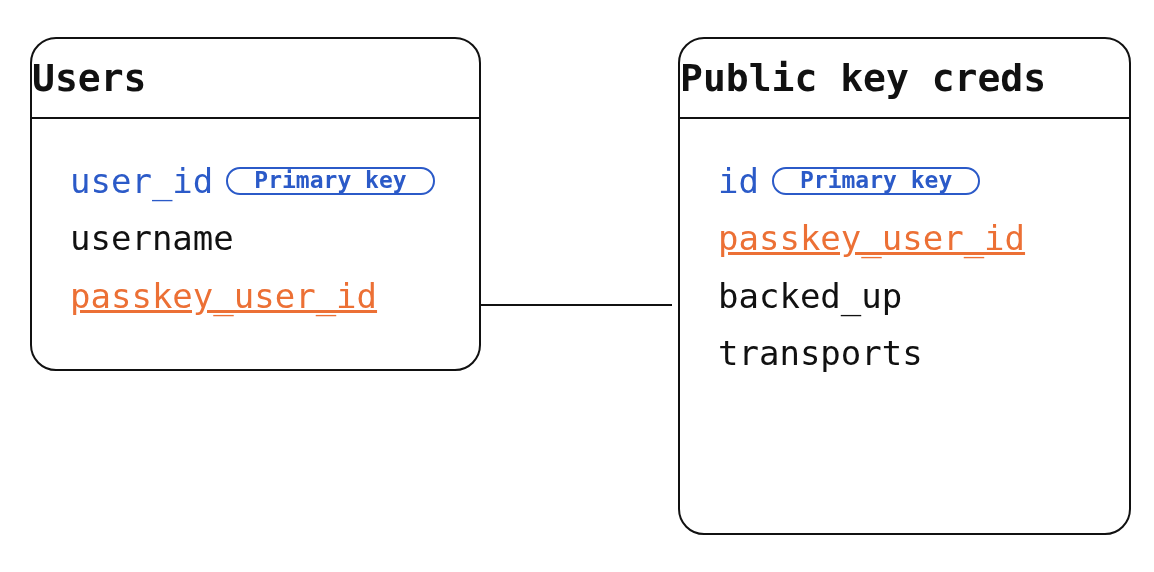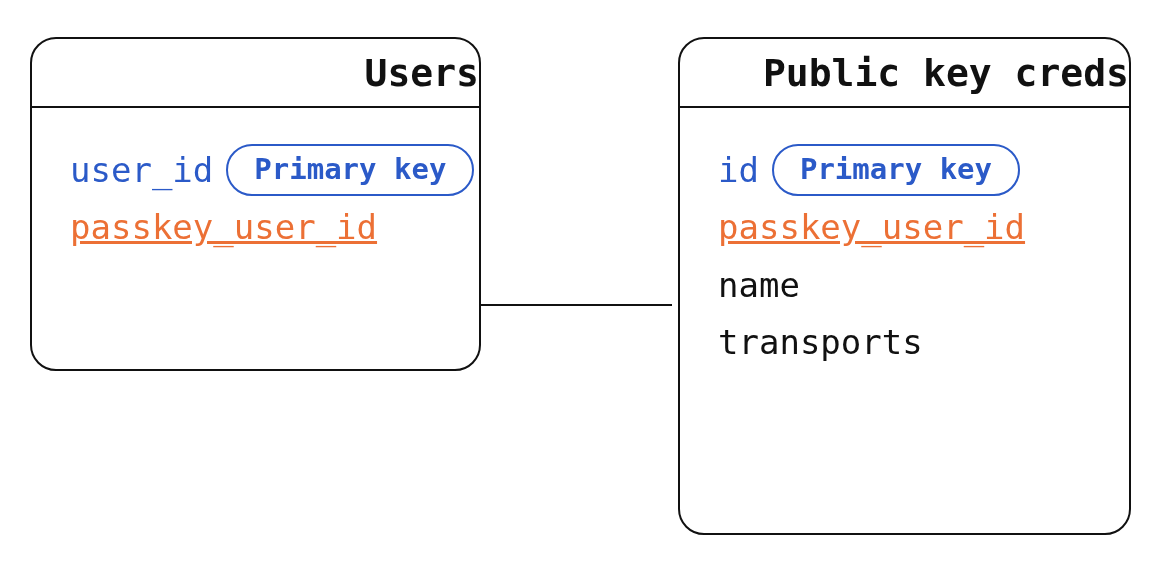--- a/index.html
+++ b/index.html
@@ -31,25 +31,25 @@
   }
   .entity-creds {
     left: 670px;
     top: 37px;
     width: 453px;
     height: 498px;
     margin-left: 8px;
   }
   .entity-header {
     box-sizing: border-box;
-    height: 69px;
+    height: 80px;
     border-bottom: 2px solid var(--border, #111111);
     display: flex;
     align-items: center;
-    justify-content: flex-end;
+    justify-content: flex-start;
   }
   .entity-title {
     font-size: 38px;
     font-weight: bold;
     white-space: nowrap;
   }
   .entity-body {
     padding: 33px 36px 0 38px;
   }
   .field-row {
@@ -63,27 +63,27 @@
     color: var(--text, #111111);
     text-align: center;
   }
   .field-blue .field-name { color: var(--blue, #2b5ac8); }
   .field-orange .field-name { color: var(--orange, #ec7035); text-decoration: underline; }
   .pk-badge {
     box-sizing: border-box;
     display: inline-flex;
     align-items: center;
     justify-content: center;
-    height: 52px;
+    height: 28px;
     padding: 0 26px 2px 26px;
     margin-left: 13px;
     border: 2px solid var(--blue, #2b5ac8);
     border-radius: 999px;
     color: var(--blue, #2b5ac8);
-    font-size: 29px;
+    font-size: 23px;
     font-weight: bold;
   }
   .connector {
     position: absolute;
     left: 480px;
     top: 304px;
     width: 192px;
     height: 2px;
     background: var(--border, #111111);
   }
@@ -97,40 +97,43 @@
 
   <section class="entity entity-users">
     <header class="entity-header">
       <h2 class="entity-title">Users</h2>
     </header>
     <div class="entity-body">
         <div class="field-row field-blue">
           <span class="field-name">user_id</span>
           <span class="pk-badge">Primary key</span>
         </div>
+        <div class="field-row">
+          <span class="field-name">username</span>
+        </div>
         <div class="field-row field-orange">
           <span class="field-name">passkey_user_id</span>
         </div>
       </div>
   </section>
 
   <section class="entity entity-creds">
     <header class="entity-header">
       <h2 class="entity-title">Public key creds</h2>
     </header>
     <div class="entity-body">
         <div class="field-row field-blue">
           <span class="field-name">id</span>
           <span class="pk-badge">Primary key</span>
         </div>
         <div class="field-row field-orange">
           <span class="field-name">passkey_user_id</span>
         </div>
         <div class="field-row">
-          <span class="field-name">name</span>
+          <span class="field-name">backed_up</span>
         </div>
         <div class="field-row">
           <span class="field-name">transports</span>
         </div>
       </div>
   </section>
 
 </div>
 
 </body></html>

